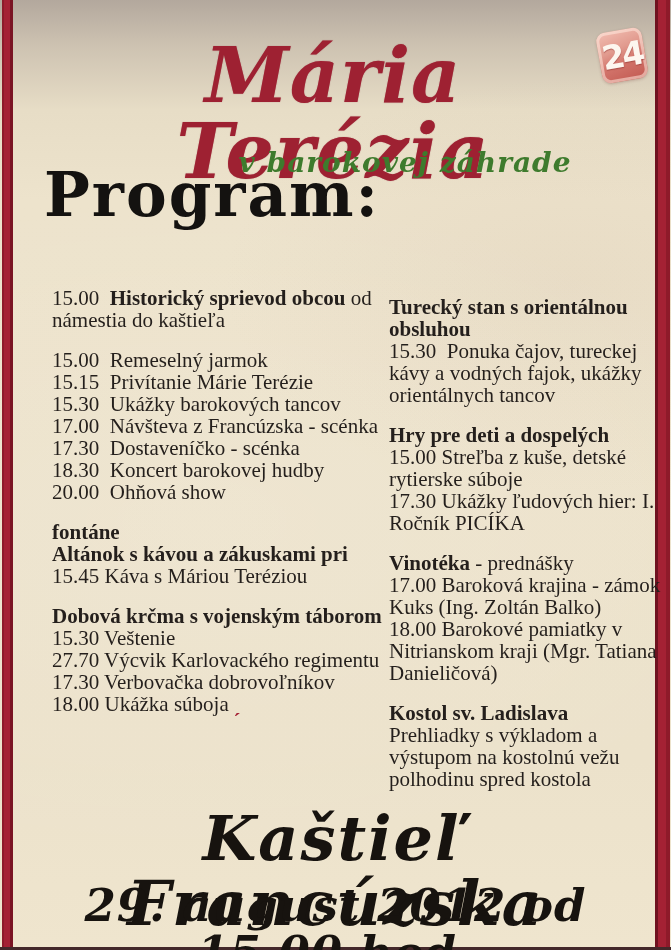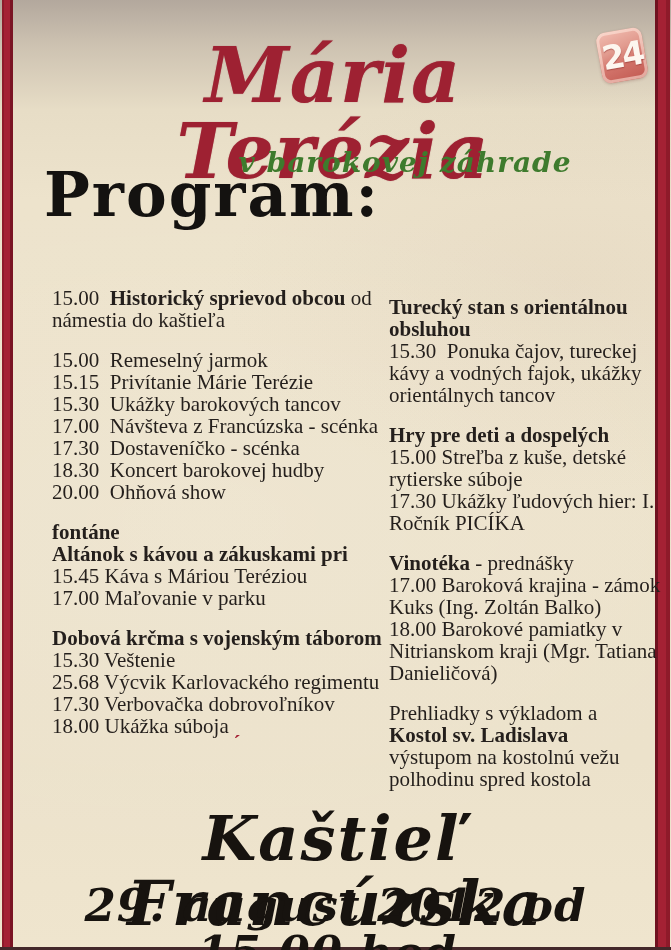--- a/index.html
+++ b/index.html
@@ -128,26 +128,25 @@
         <div class="line"><span>15.30  Ukážky barokových tancov</span></div>
         <div class="line"><span>17.00  Návšteva z Francúzska - scénka</span></div>
         <div class="line"><span>17.30  Dostaveníčko - scénka</span></div>
         <div class="line"><span>18.30  Koncert barokovej hudby</span></div>
         <div class="line"><span>20.00  Ohňová show</span></div>
       </div>
       <div class="section">
         <div class="line"><span class="b">fontáne</span></div>
         <div class="line"><span class="b">Altánok s kávou a zákuskami pri</span></div>
         <div class="line"><span>15.45 Káva s Máriou Teréziou</span></div>
-        <div class="line"><span>17.00 Maľovanie v parku</span></div>
       </div>
       <div class="section">
         <div class="line"><span class="b">Dobová krčma s vojenským táborom</span></div>
         <div class="line"><span>15.30 Veštenie</span></div>
-        <div class="line"><span>25.68 Výcvik Karlovackého regimentu</span></div>
+        <div class="line"><span>27.70 Výcvik Karlovackého regimentu</span></div>
         <div class="line"><span>17.30 Verbovačka dobrovoľníkov</span></div>
         <div class="line"><span>18.00 Ukážka súboja</span><span class="red-mark"> ˏ</span></div>
       </div>
     </div>
   <div class="col col-right" id="col-right">
       <div class="section">
         <div class="line"><span class="b">Turecký stan s orientálnou</span></div>
         <div class="line"><span class="b">obsluhou</span></div>
         <div class="line"><span>15.30  Ponuka čajov, tureckej</span></div>
         <div class="line"><span>kávy a vodných fajok, ukážky</span></div>
@@ -162,22 +161,22 @@
       </div>
       <div class="section">
         <div class="line"><span class="b">Vinotéka</span><span> - prednášky</span></div>
         <div class="line"><span>17.00 Baroková krajina - zámok</span></div>
         <div class="line"><span>Kuks (Ing. Zoltán Balko)</span></div>
         <div class="line"><span>18.00 Barokové pamiatky v</span></div>
         <div class="line"><span>Nitrianskom kraji (Mgr. Tatiana</span></div>
         <div class="line"><span>Danieličová)</span></div>
       </div>
       <div class="section">
+        <div class="line"><span class="b">Kostol sv. Ladislava</span></div>
         <div class="line"><span>Prehliadky s výkladom a</span></div>
-        <div class="line"><span class="b">Kostol sv. Ladislava</span></div>
         <div class="line"><span>výstupom na kostolnú vežu</span></div>
         <div class="line"><span>polhodinu spred kostola</span></div>
       </div>
     </div>
 
   <div class="venue">Kaštieľ Francúzska</div>
   <div class="date">29. august 2012 od 15.00 hod.</div>
 </div>
 
 </body></html>

